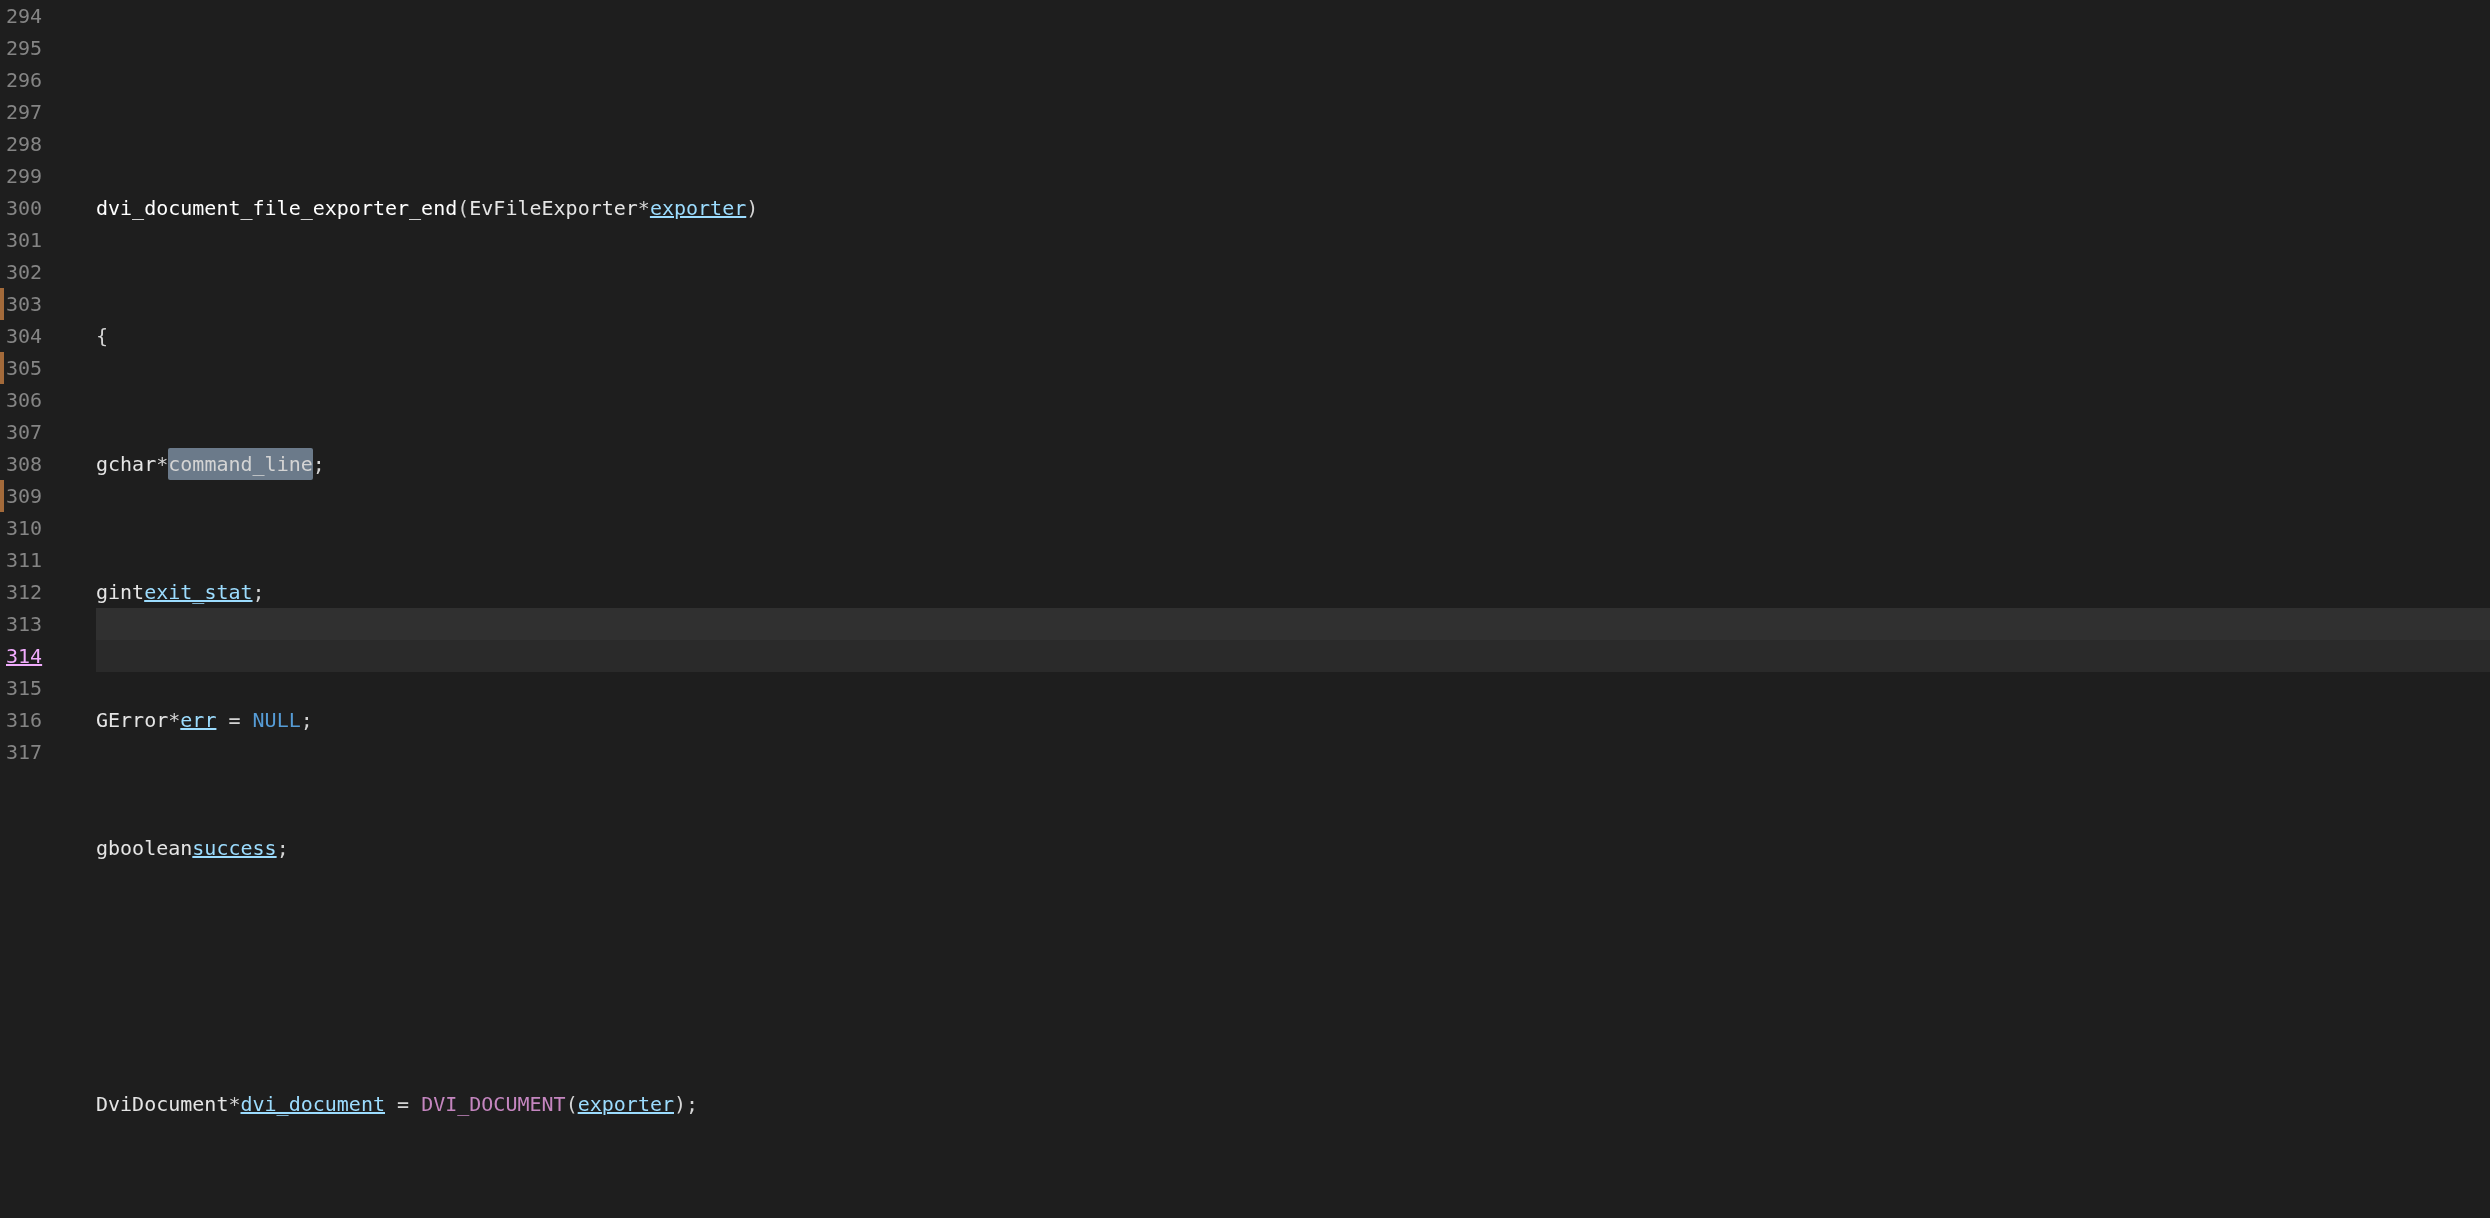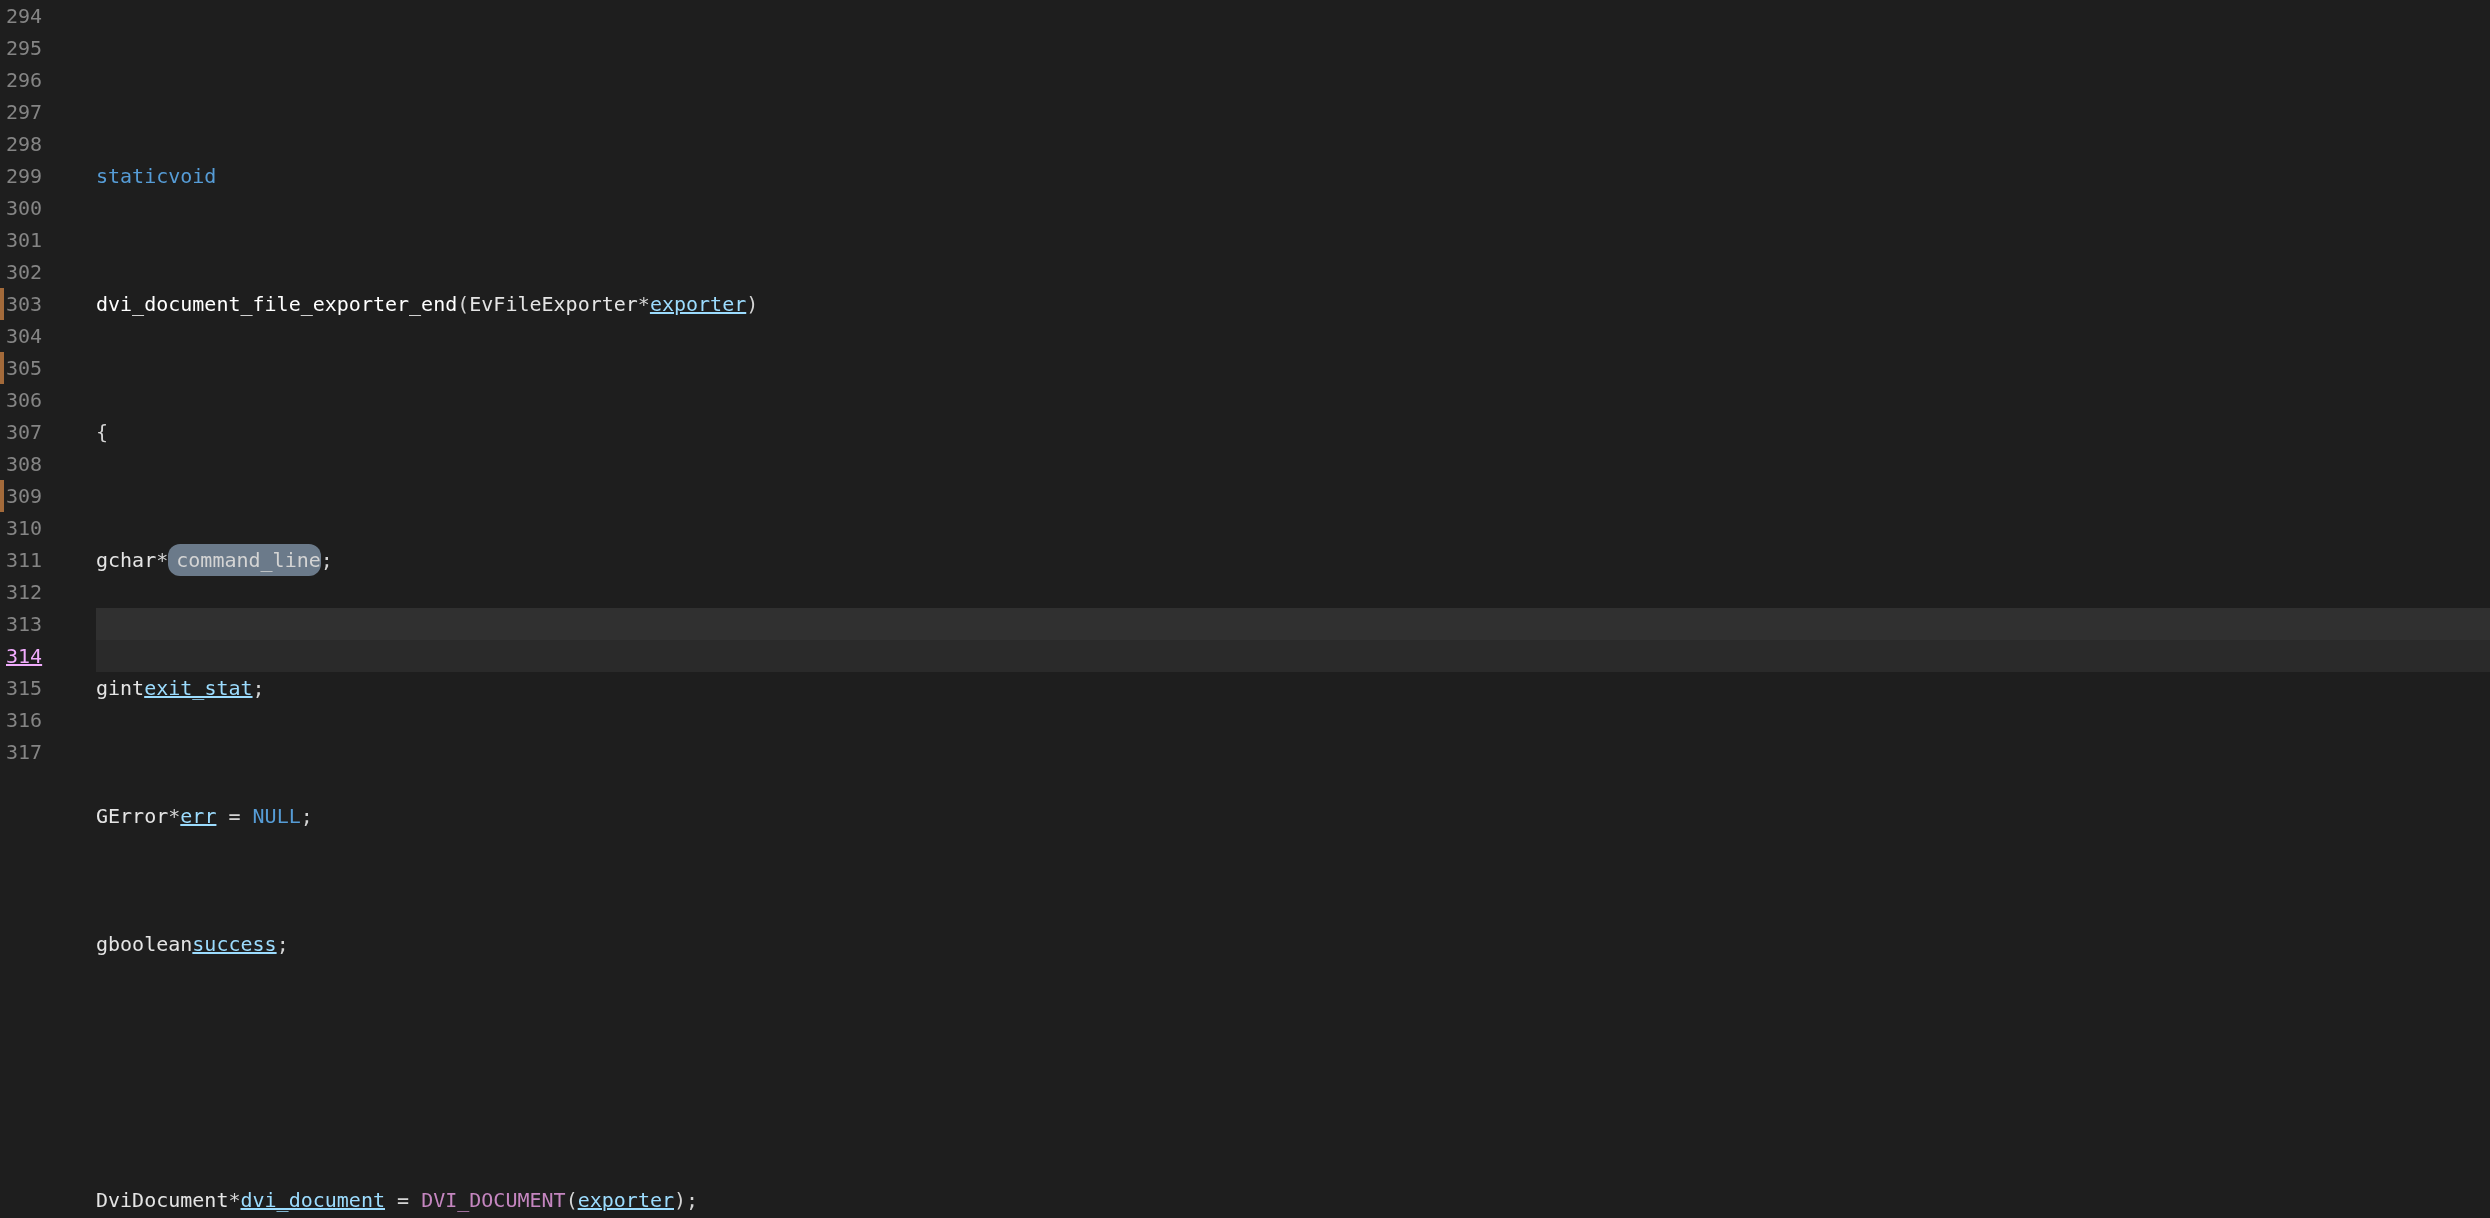--- a/index.html
+++ b/index.html
@@ -35,22 +35,21 @@
   .type { color: #e5e5e5; }
   .fn { color: #ffffff; }
   .var { color: #9cdcfe; text-decoration: underline; }
   .const { color: #569cd6; text-align: right; }
   .punc { color: #d4d4d4; }
   .op { color: #d4d4d4; }
   .macro { color: #c586c0; }
   .hl-sel {
     background: #6b7a8a;
     color: #d4d4d4;
-    border-radius: 12px;
-    padding-left: 8px;
+    border-radius: 2px;
   }
   .marks { width: 6px; flex-shrink: 0; position: relative; }
   .marks .m { position: absolute; left:0; width:4px; height:32px; background:#a36a3a; }
   .current-line-bg {
     position:absolute;
     left:0; right:0;
     height:32px;
     background:#2a2a2a;
     z-index:-1;
   }
@@ -97,21 +96,20 @@
     <div class="line current">314</div>
     <div class="line">315</div>
     <div class="line">316</div>
     <div class="line">317</div>
   </div>
 
   <div class="code">
     <div class="current-line-bg" style="top:640px"></div>
     <div class="hl-row" style="top:608px"></div>
 
-    <div class="line"><span class="kw">static</span> <span class="kw">void</span></div>
 
     <div class="line"><span class="fn">dvi_document_file_exporter_end</span> <span class="punc">(</span><span class="type">EvFileExporter</span> <span class="op">*</span><span class="var">exporter</span><span class="punc">)</span></div>
 
     <div class="line"><span class="punc">{</span></div>
 
     <div class="line">    <span class="type">gchar</span> <span class="op">*</span><span class="hl-sel">command_line</span><span class="punc">;</span></div>
 
     <div class="line">    <span class="type">gint</span> <span class="var">exit_stat</span><span class="punc">;</span></div>
 
     <div class="line">    <span class="type">GError</span> <span class="op">*</span><span class="var">err</span><span class="op"> = </span><span class="const">NULL</span><span class="punc">;</span></div>

